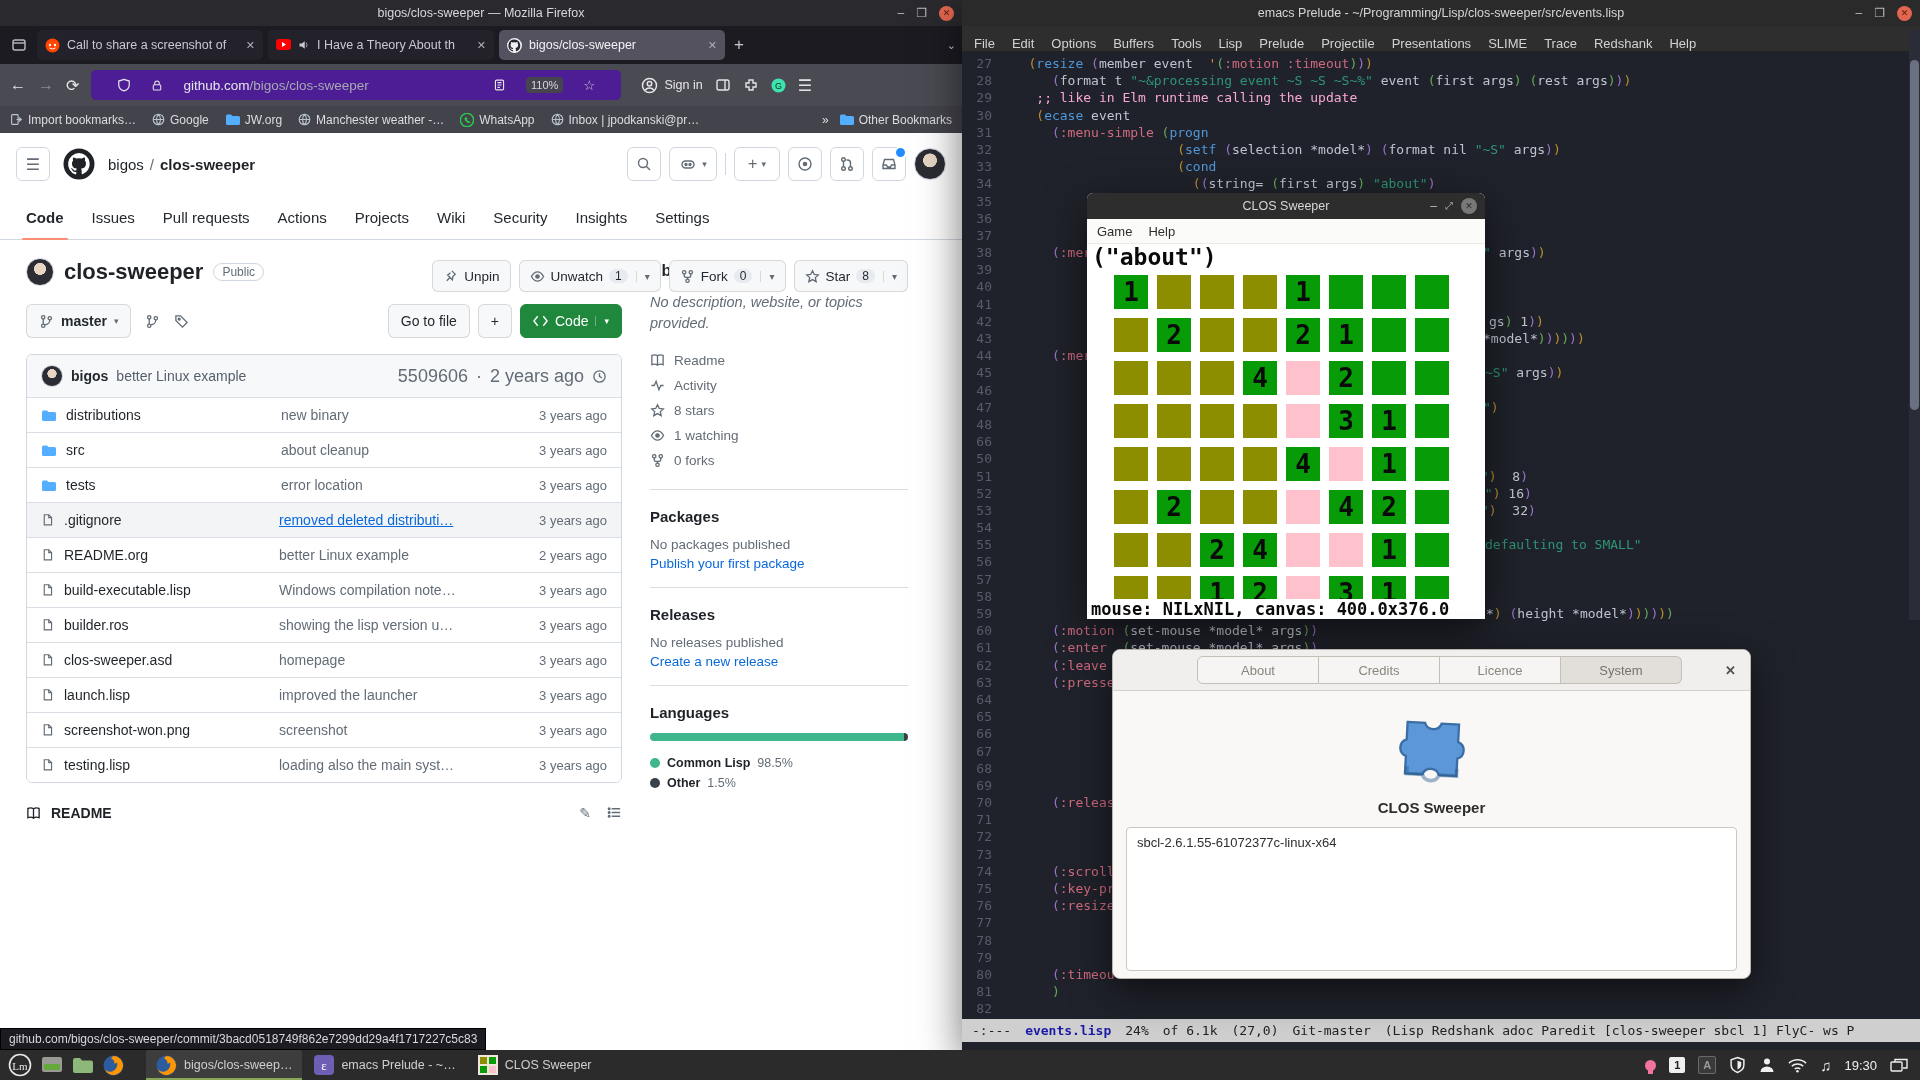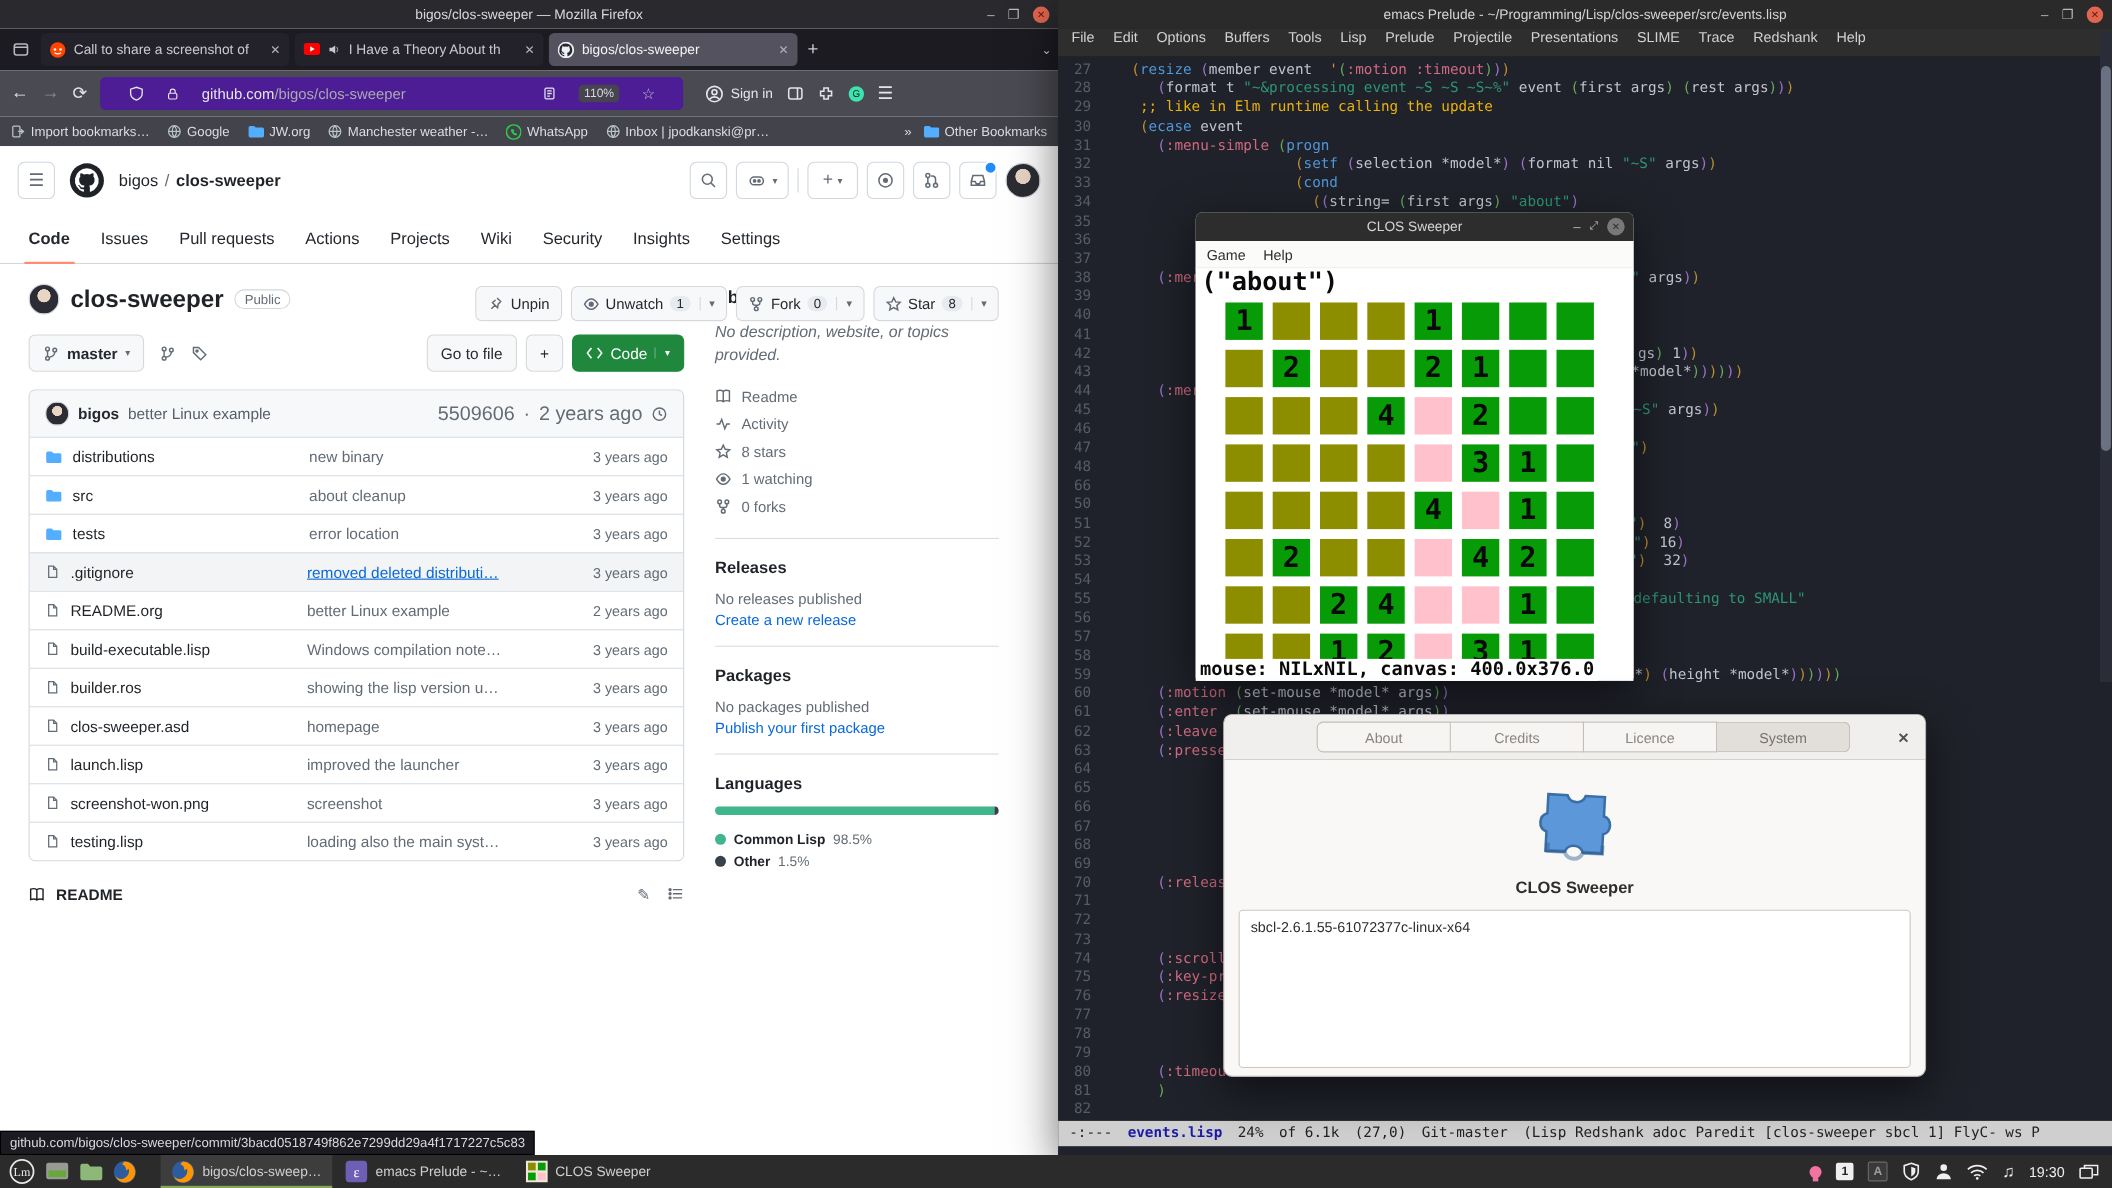--- a/index.html
+++ b/index.html
@@ -79,26 +79,26 @@
   .side-sec{border-top:1px solid #d8dee4;margin-top:16px;padding-top:14px;}
   .side-sub{color:#636c76;font-size:13.5px;margin:8px 0 4px 0;}
   .side-link{color:#0969da;font-size:13.5px;}
   .langbar{display:flex;height:8px;border-radius:5px;overflow:hidden;margin:10px 0 12px 0;}
   .lang-item{display:flex;align-items:center;gap:7px;font-size:12.5px;padding:3px 0;}
   .dot{width:10px;height:10px;border-radius:50%;}
   .lang-pct{color:#636c76;}
   
   #emacs{left:962px;top:0;width:958px;height:1050px;background:#20222b;}
   .em-titlebar{height:26px;background:#2a2a2a;display:flex;align-items:center;justify-content:center;color:#d5d5d5;font-size:12.5px;position:relative;}
-  .em-menubar{height:25px;background:#2e2e2e;display:flex;align-items:flex-start;gap:17px;padding:0 12px;color:#d2d2d2;font-size:13px;border-bottom:1px solid #222;}
+  .em-menubar{height:25px;background:#2e2e2e;display:flex;align-items:flex-end;gap:17px;padding:0 12px;color:#d2d2d2;font-size:13px;border-bottom:1px solid #222;}
   .em-code{position:relative;font-family:"DejaVu Sans Mono",monospace;font-size:13px;line-height:17.2px;color:#c0c4cf;padding-top:3px;height:990px;overflow:hidden;}
   .em-line{white-space:pre;height:17.2px;position:relative;}
   .em-num{display:inline-block;width:30px;text-align:right;margin-right:13px;color:#565c6a;}
   .rfrag{position:absolute;top:0;white-space:pre;}
-  .kw{color:#4f97d7;} .lk{color:#cf6a7e;} .str{color:#2d9574;} .cm{color:#eab308;}
+  .kw{color:#4f97d7;} .lk{color:#cf6a7e;} .str{color:#2d9574;} .cm{color:#f9a8d4;}
   .v{color:#c0c4cf;} .p1{color:#bc8f2f;} .p2{color:#9b72c9;} .p3{color:#67a85a;} .gq{color:#e08a3a;}
   .em-modeline{position:absolute;left:0;right:0;bottom:8px;height:23px;background:#cfcfcf;color:#222;font-family:"DejaVu Sans Mono",monospace;font-size:13px;display:flex;align-items:center;gap:14px;padding:0 10px;white-space:nowrap;overflow:hidden;}
   .ml-file{color:#1a1aa6;font-weight:bold;}
   .em-scroll{position:absolute;right:0;top:30px;width:11px;height:590px;background:#2a2c38;}
   .em-thumb{position:absolute;left:1px;right:1px;top:30px;height:350px;background:#6a7183;border-radius:5px;}
   
   #game{left:1087px;top:193px;width:398px;height:425px;background:#fff;border-radius:6px 6px 2px 2px;z-index:3;}
   .g-titlebar{height:26px;background:#2d2d2d;border-radius:6px 6px 0 0;display:flex;align-items:center;justify-content:center;color:#d5d5d5;font-size:12.5px;position:relative;}
   .g-circ{width:16px;height:16px;border-radius:50%;background:#787878;color:#2d2d2d;font-size:9px;display:flex;align-items:center;justify-content:center;}
   .g-menubar{height:24px;background:#fbfbfa;display:flex;align-items:center;gap:16px;padding:0 10px;font-size:13px;color:#2e2e2e;border-bottom:1px solid #ebebe8;}
@@ -690,28 +690,28 @@
                   <circle cx="4.5" cy="3.5" r="1.8"></circle>
                   <circle cx="11.5" cy="3.5" r="1.8"></circle>
                   <circle cx="8" cy="12.5" r="1.8"></circle>
                   <path d="M4.5 5.3 V7 a2 2 0 0 0 2 2 h3 a2 2 0 0 0 2-2 V5.3 M8 9 v1.7"></path>
                 </svg>
               </span>
               <span>0 forks</span>
             </div>
           </div>
         <div class="side-sec">
+          <div class="side-h" style="font-size:15px;">Packages</div>
+          <div class="side-sub">No packages published</div>
+          <div class="side-link">Publish your first package</div>
+        </div>
+        <div class="side-sec">
           <div class="side-h" style="font-size:15px;">Releases</div>
           <div class="side-sub">No releases published</div>
           <div class="side-link">Create a new release</div>
-        </div>
-        <div class="side-sec">
-          <div class="side-h" style="font-size:15px;">Packages</div>
-          <div class="side-sub">No packages published</div>
-          <div class="side-link">Publish your first package</div>
         </div>
         <div class="side-sec">
           <div class="side-h" style="font-size:15px;">Languages</div>
           <div class="langbar" id="langbar">
               <span style="width: 98.5%; background: rgb(63, 182, 139);"></span>
               <span style="width: 1.5%; background: rgb(57, 65, 74);"></span>
             </div>
           <div id="lang-items">
               <div class="lang-item">
                 <span class="dot" style="background: rgb(63, 182, 139);"></span>

